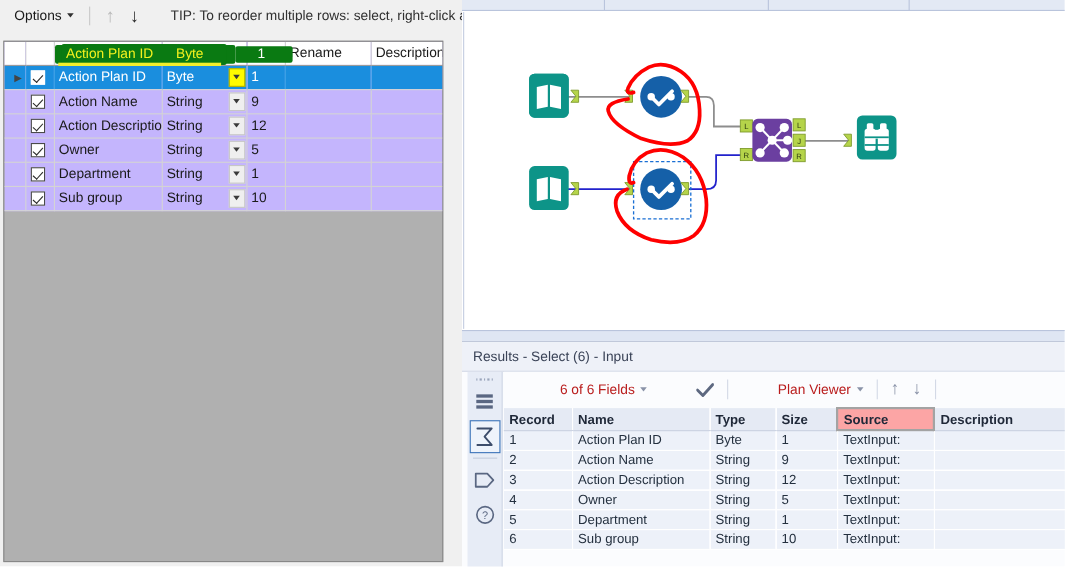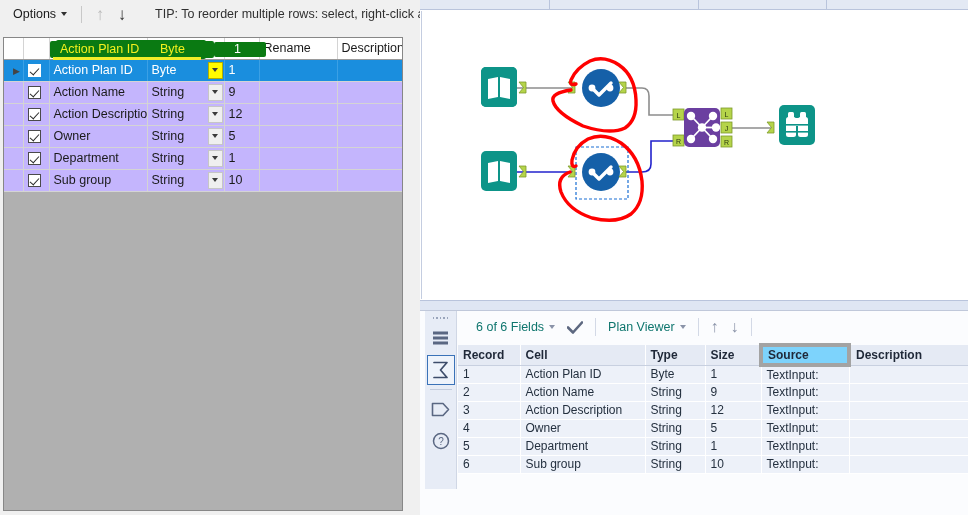--- a/index.html
+++ b/index.html
@@ -155,42 +155,42 @@
 
   #results-main {
     position: absolute; left: 38px; top: 0; right: 0; height: 178px;
   }
   #results-toolbar {
     height: 32px; display: flex; align-items: center; padding-left: 12px;
     background: #fbfcfe; gap: 0;
   }
   .rtb-item {
     display: flex; align-items: center; gap: 5px;
-    font-size: 12.5px; color: #0f766e; padding: 2px 6px; cursor: default;
+    font-size: 12.5px; color: #b91c1c; padding: 2px 6px; cursor: default; margin-left: 33px;
   }
   .caret-gray { width: 0; height: 0; border-left: 3.5px solid transparent;
     border-right: 3.5px solid transparent; border-top: 4px solid #8a93a8; display: inline-block; }
   .rtb-sep { width: 1px; height: 18px; background: #d3d9e6; margin: 0 6px; }
   .rtb-arrow { font-size: 16px; color: #8b94a9; padding: 0 6px; cursor: default; }
 
   table.rgrid { border-collapse: collapse; width: 100%; table-layout: fixed; }
   table.rgrid th, table.rgrid td {
     height: 18px; font-size: 12px; padding: 0 5px; text-align: left;
     border-right: 1px solid #ffffff; border-bottom: 1px solid #ffffff;
     overflow: hidden; white-space: nowrap;
   }
   table.rgrid th {
     background: #e5eaf4; color: #1f2838; font-weight: bold; height: 20px;
     border-bottom: 1px solid #c8d0e0;
   }
   table.rgrid td { background: #edf1f9; color: #24303f; }
   td.rec-num { text-align: right; background: #e4e9f4; color: #3c4657; }
   .rc-rec { width: 62px; margin-top: 28px; } .rc-name { width: 125px; } .rc-type { width: 60px; }
   .rc-size { width: 56px; } .rc-src { width: 88px; } .rc-desc { width: 120px; }
-  table.rgrid th.rc-src { background: #7dd3fc; border: 4px solid #a3a3a3; }
+  table.rgrid th.rc-src { background: #fca5a5; border: 2px solid #a3a3a3; }
 </style>
 </head>
 <body>
 
 <div id="root">
 
   <div id="config-pane">
 
     <div id="config-toolbar">
       <div class="opt-btn">
@@ -409,20 +409,21 @@
         <path d="M151,90 Q131,93 133,101 Q136,113 163,126 Q190,135 205,128 Q217,120 216,100
                  Q215,76 199,65 Q184,55 170,61 Q156,68 151,80 Q149,86 156,84"></path>
         <path d="M150,172 Q136,177 141,192 Q148,210 172,218 Q197,224 211,214
                  Q224,203 222,181 Q219,156 201,143 Q184,132 168,139
                  Q155,146 152,160 Q151,168 156,166"></path>
       </g>
     </svg>
   </div>
 
   <div id="results-pane">
+    <div id="results-title">Results - Select (6) - Input</div>
 
     <div id="results-body">
 
       <div id="results-rail">
         <div class="rail-grip">
           <i></i>
             <i></i>
             <i></i>
             <i></i>
             <i></i>
@@ -472,21 +473,21 @@
           <div class="rtb-sep"></div>
           <div class="rtb-arrow">↑</div>
           <div class="rtb-arrow">↓</div>
           <div class="rtb-sep"></div>
         </div>
 
         <table class="rgrid">
           <thead>
             <tr>
               <th class="rc-rec">Record</th>
-              <th class="rc-name">Cell</th>
+              <th class="rc-name">Name</th>
               <th class="rc-type">Type</th>
               <th class="rc-size">Size</th>
               <th class="rc-src">Source</th>
               <th class="rc-desc">Description</th>
             </tr>
           </thead>
           <tbody id="rgrid-body">
               <tr>
                 <td class="rc-rec rec-num">1</td>
                 <td class="rc-name">Action Plan ID</td>

